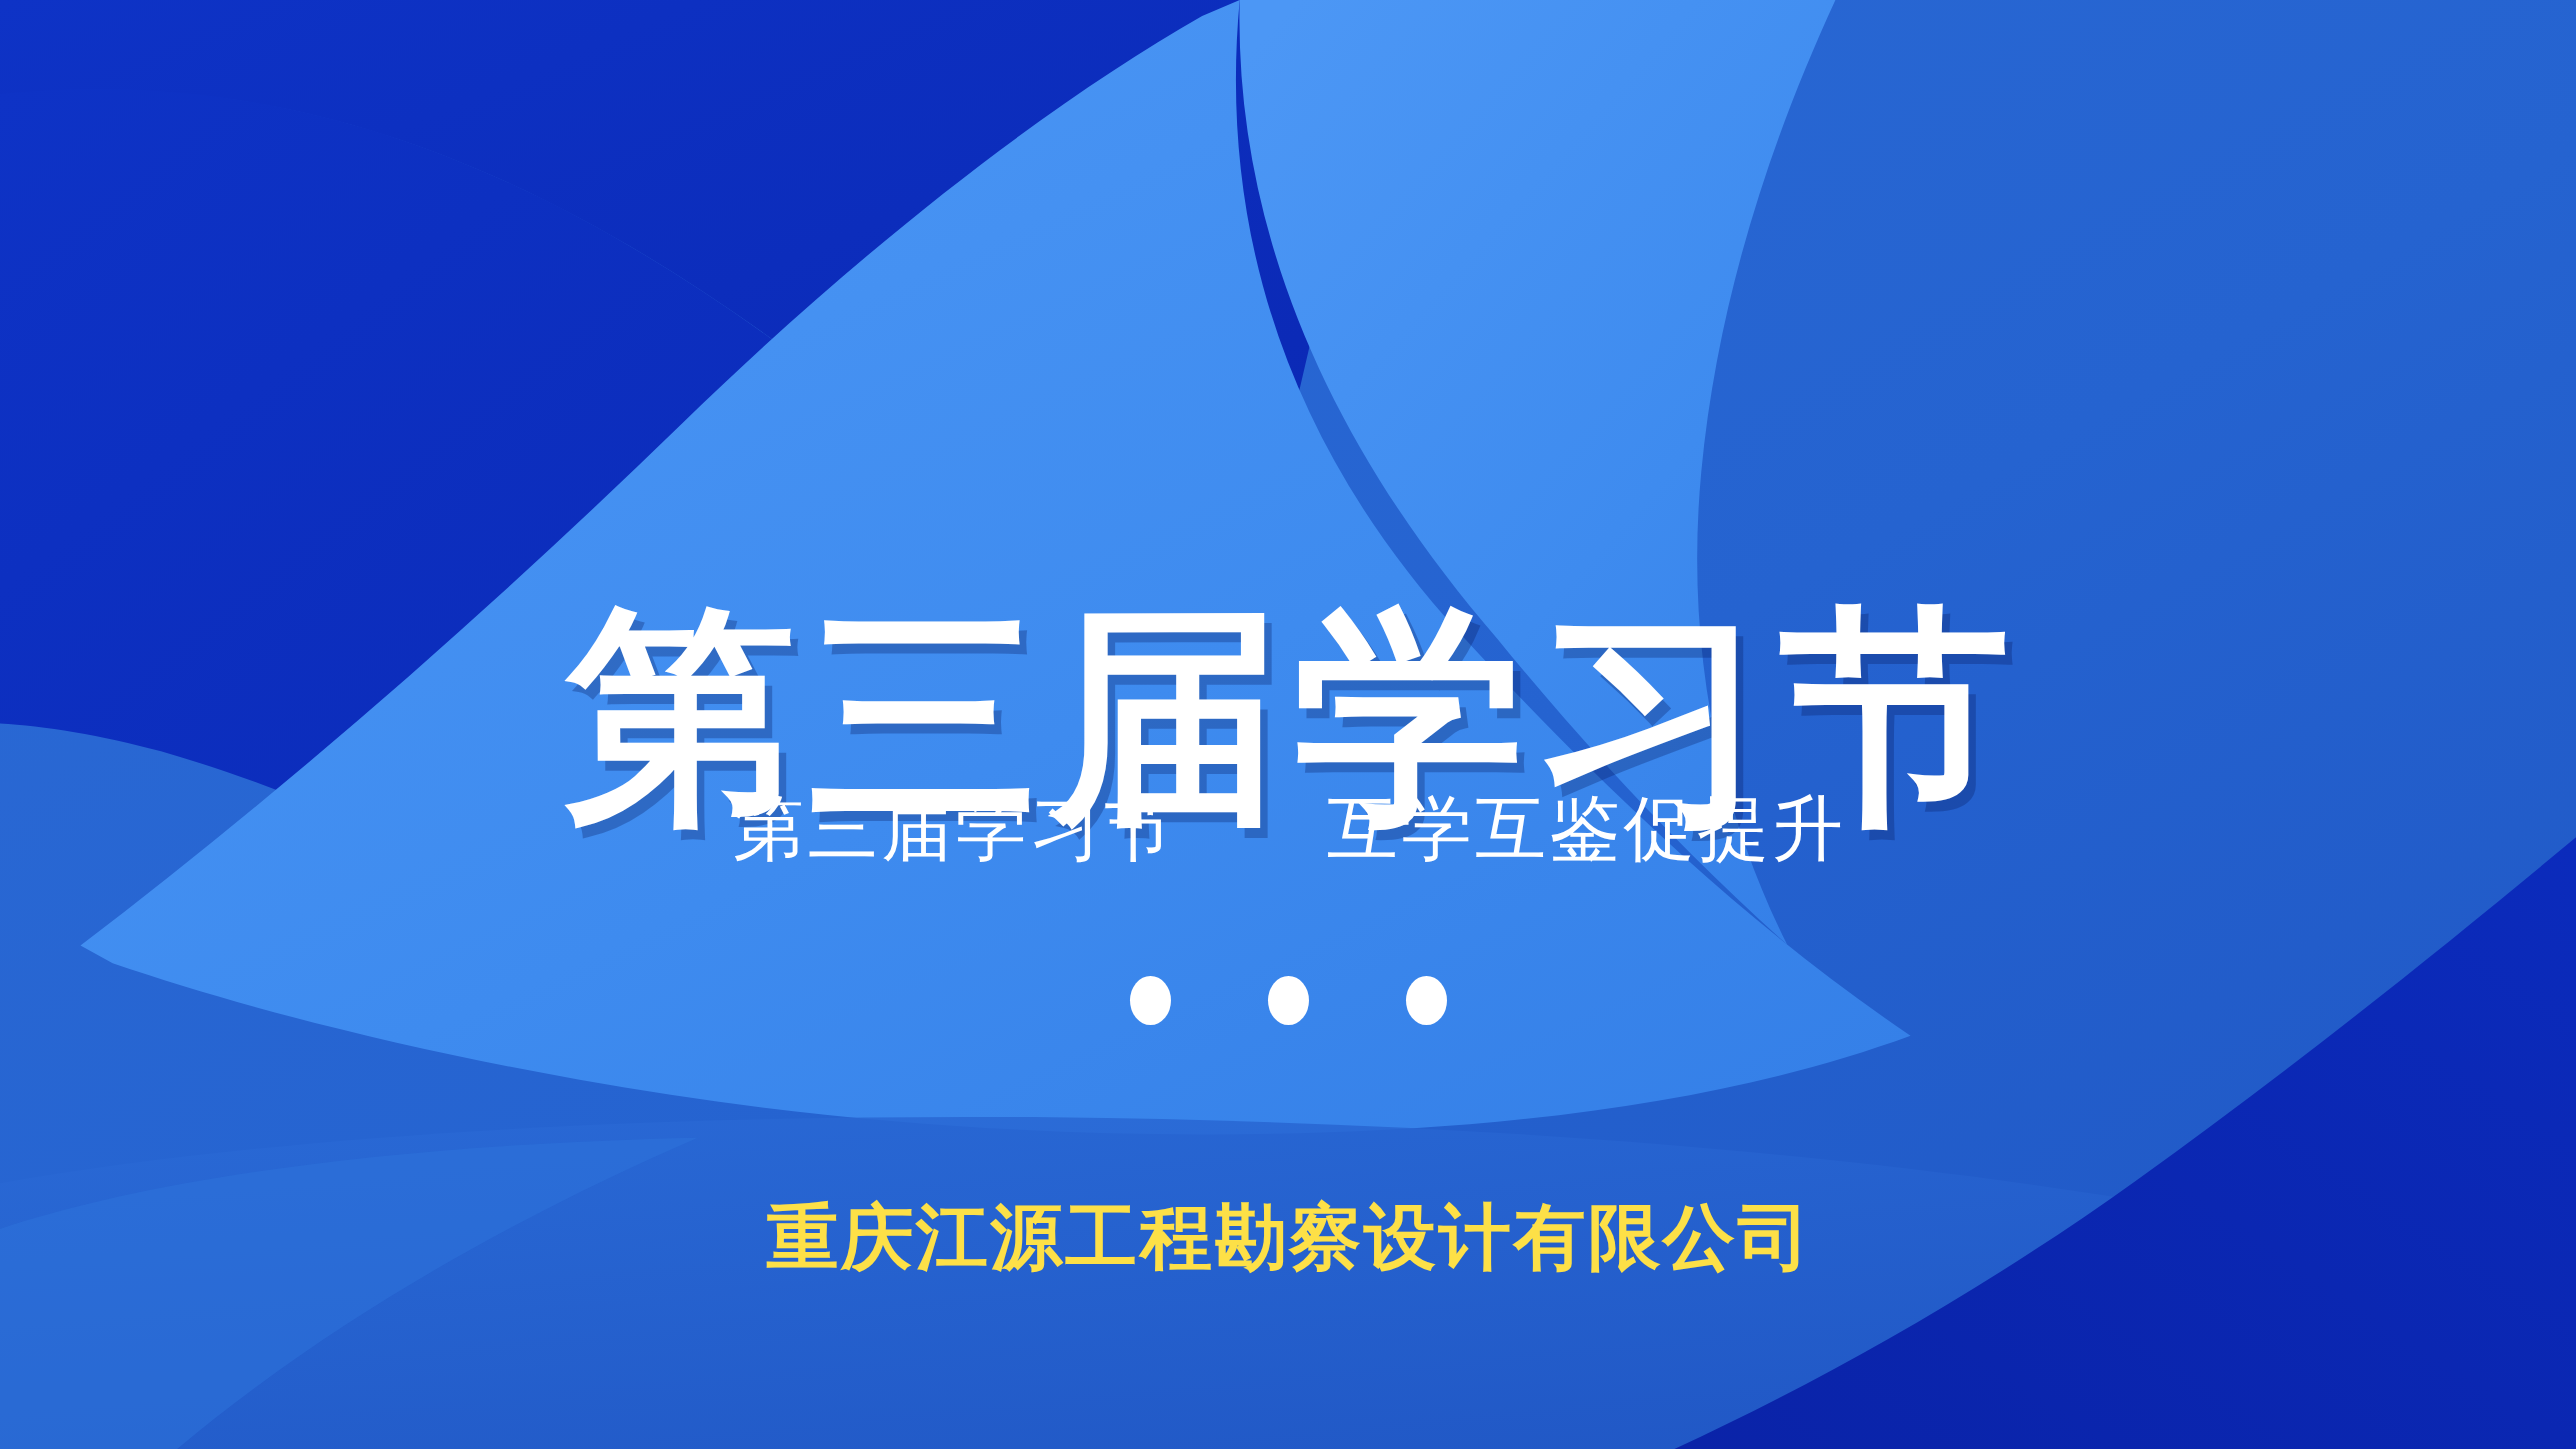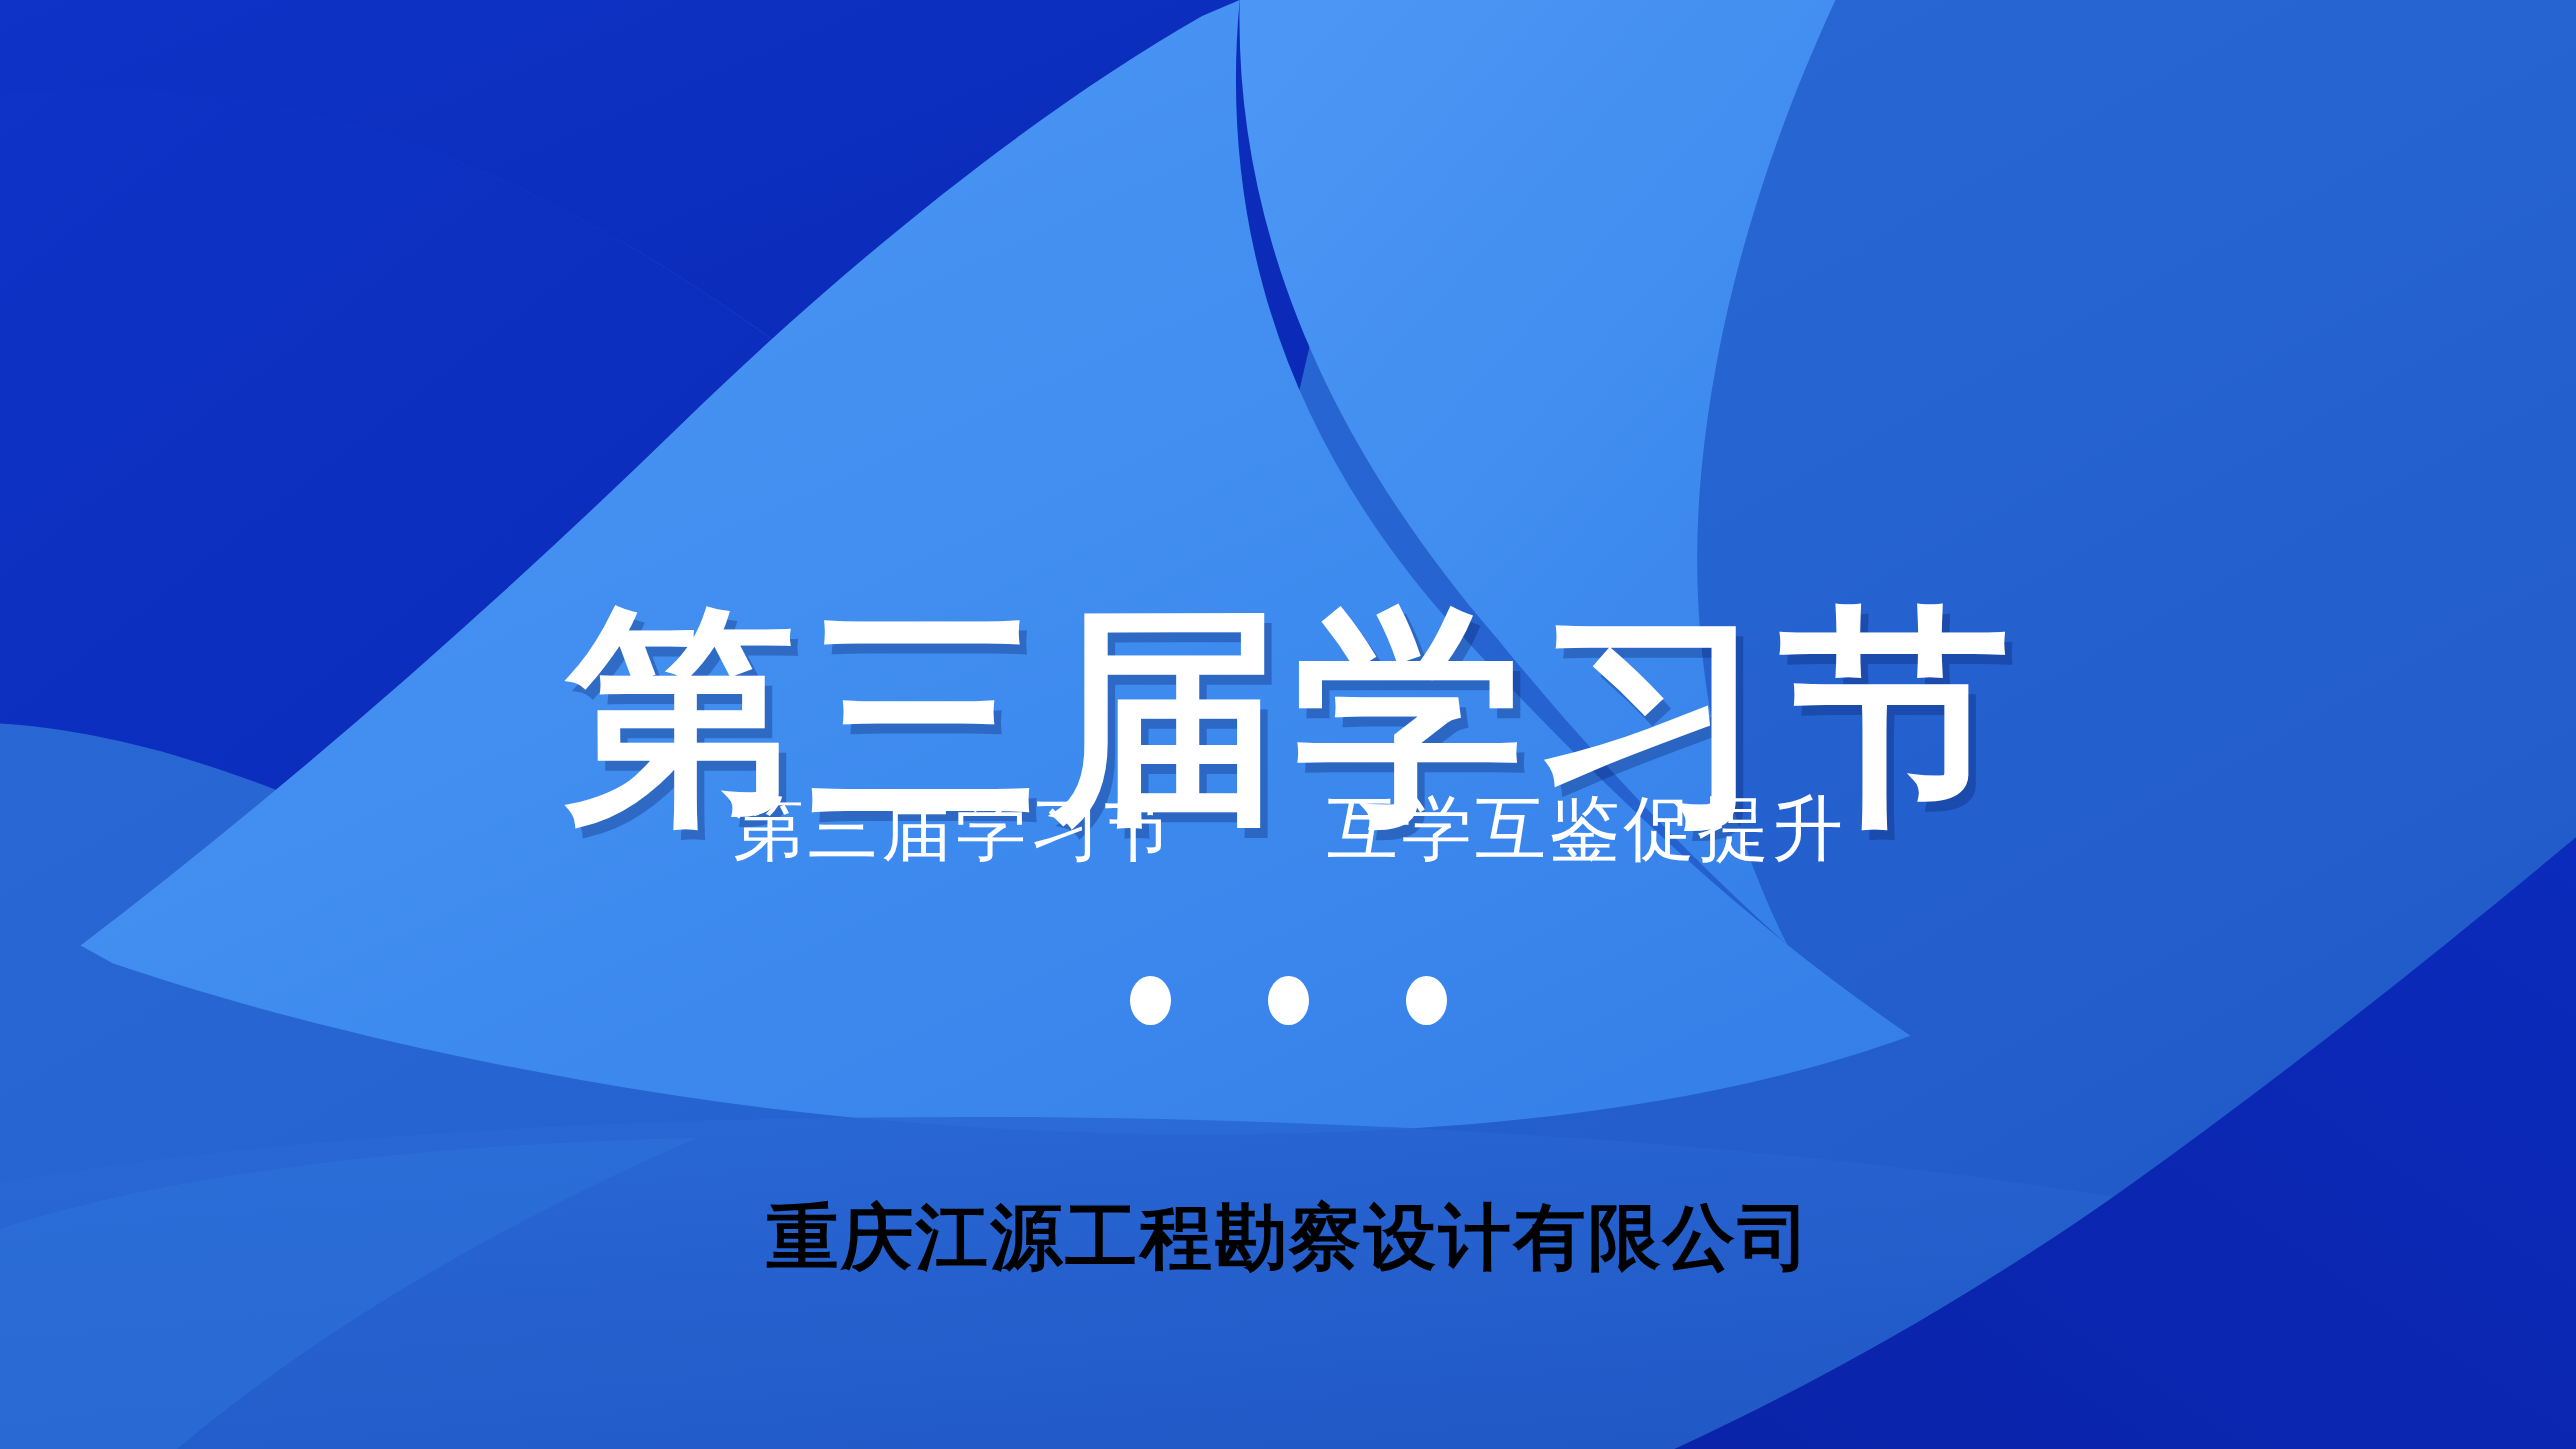--- a/index.html
+++ b/index.html
@@ -74,21 +74,21 @@
     height:49px;
     border-radius:50%;
     background:#ffffff;
   }
 
   .org{
     position:absolute;
     left:0; right:0;
     top:1201px;
     text-align:center;
-    color:#000000;
+    color:#fde047;
     font-size:72px;
     line-height:1;
     font-weight:700;
     letter-spacing:2.7px;
     text-indent:2.7px;
     white-space:nowrap;
   }
 </style>
 </head>
 <body>

